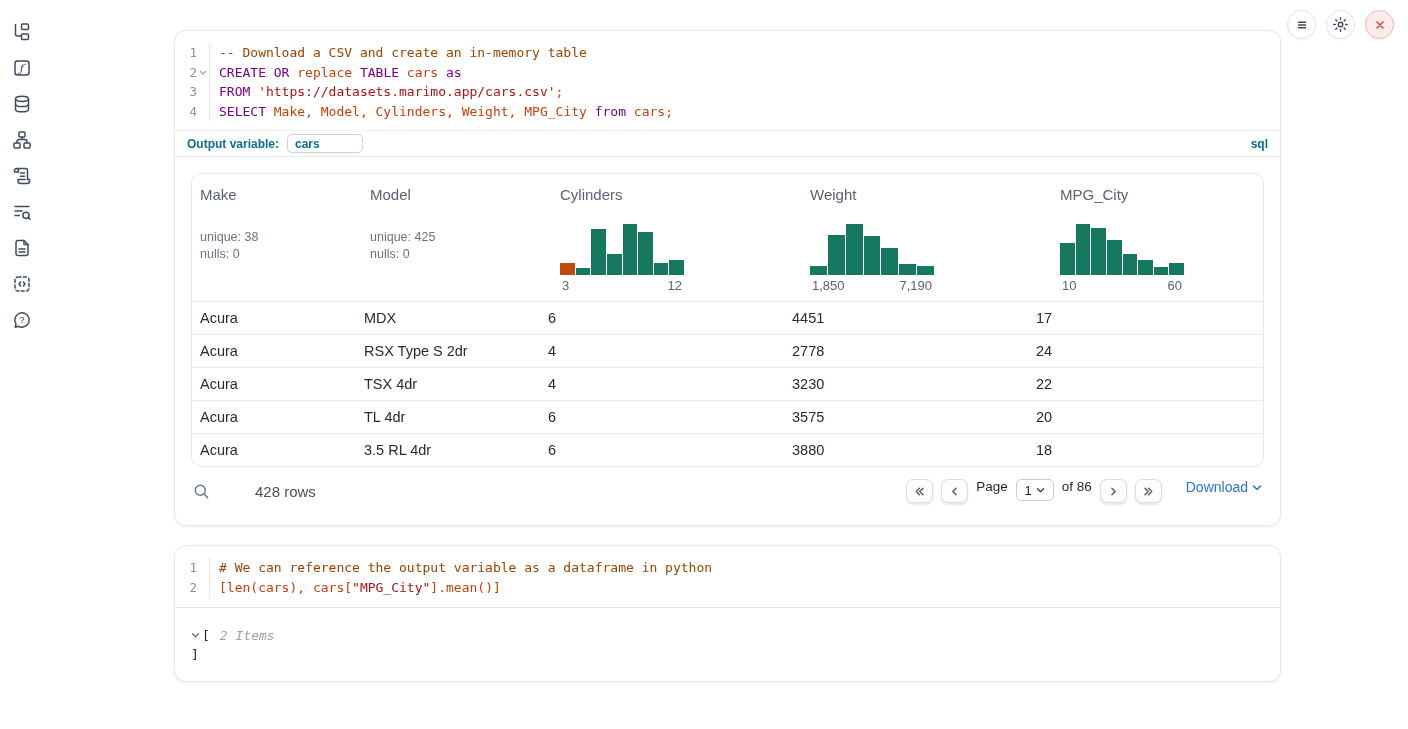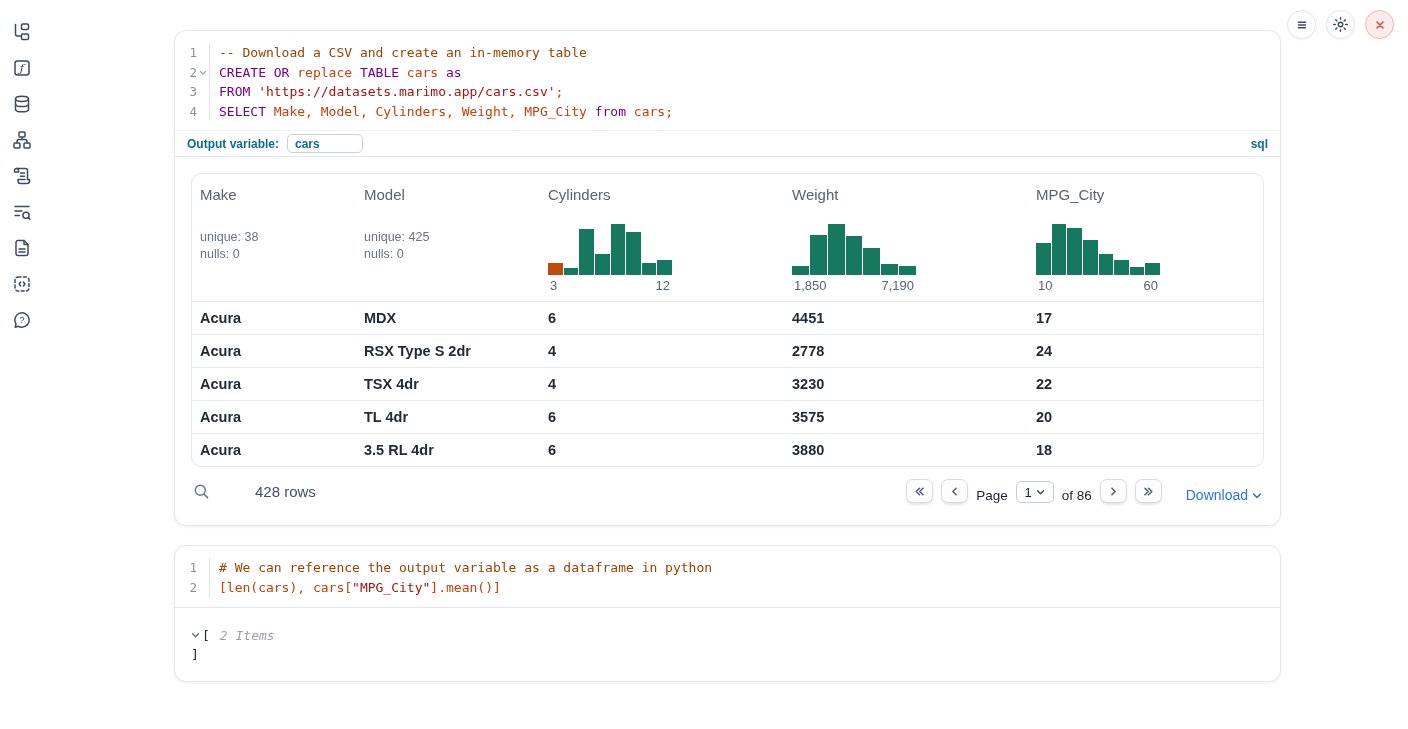--- a/index.html
+++ b/index.html
@@ -36,38 +36,38 @@
   .editor-footer { height: 27px; display: flex; align-items: center; padding: 0 12px;
     border-top: 1px solid #eef0f3; border-bottom: 1px solid #e4e7ea; }
   .ov-label { font-size: 12px; font-weight: bold; color: #0d6d90; }
   .ov-input { margin-left: 8px; width: 76px; height: 19px; border: 1px solid #ccd2d8; border-radius: 5px;
     font-family: "Liberation Sans", sans-serif; font-size: 12px; font-weight: bold; color: #0d6d90; padding: 0 7px; outline: none; }
   .lang-badge { margin-left: auto; font-size: 12px; font-weight: bold; color: #0d6d90; }
 
   
   .cell1-output { padding: 16px; }
   .table-box { border: 1px solid #e3e6ea; border-radius: 10px; overflow: hidden; }
-  .thead { display: grid; grid-template-columns: 164px 184px 244px 244px 1fr; height: 127px; }
+  .thead { display: grid; grid-template-columns: 164px 184px 244px 244px 1fr; height: 127px; gap: 6px; }
   .th { padding: 12px 8px 8px 8px; display: flex; flex-direction: column; }
   .th-name { font-size: 15px; color: #5a6372; cursor: pointer; }
   .th-stats { margin-top: 26px; font-size: 12.5px; color: #6a7382; line-height: 17px; }
   .hist { margin-top: auto; display: flex; align-items: flex-end; gap: 1px; height: 52px; width: 124px; }
   .bar { flex: 1; background: #16795f; }
   .bar.orange { background: #c14a0d; }
   .hist-labels { width: 124px; display: flex; justify-content: space-between; padding: 0 2px;
     font-size: 13px; color: #5a6372; margin-top: 3px; }
   .trow { display: grid; grid-template-columns: 164px 184px 244px 244px 1fr; height: 33px;
-    align-items: center; border-top: 1px solid #e7e9ec; font-weight: bold; }
+    align-items: center; border-top: 1px solid #e7e9ec; }
   .td { padding: 0 8px; font-size: 14.5px; color: #232b37; }
 
   
   .table-footer { margin-top: 6px; height: 36px; display: flex; align-items: center; padding: 0 2px; gap: 20px; }
   .search-btn { width: 20px; height: 20px; color: #6e7887; cursor: pointer; display:flex; align-items:center; }
   .rows-count { margin-left: 22px; font-size: 15px; color: #454f5e; }
-  .pager { margin-left: auto; display: flex; align-items: flex-end; gap: 8px; }
+  .pager { margin-left: auto; display: flex; align-items: flex-start; gap: 8px; }
   .pg-btn { width: 27px; height: 24px; border-radius: 7px; border: 1px solid #d9dde2; background: #fdfdfe;
     box-shadow: 0 1.5px 2px rgba(20,30,50,.10); display: flex; align-items: center; justify-content: center;
     color: #596170; cursor: pointer; }
   .page-label, .of-label { font-size: 13.5px; color: #1d232e; }
   .page-select { width: 38px; height: 22px; border: 1px solid #c7cdd5; border-radius: 5px; background:#fff;
     display: flex; align-items: center; justify-content: center; gap: 4px; font-size: 13px; color: #1d232e; cursor: pointer; }
   .download { margin-left: 16px; display: flex; align-items: center; gap: 4px; color: #2d72d9;
     font-size: 14px; cursor: pointer; }
 
   

